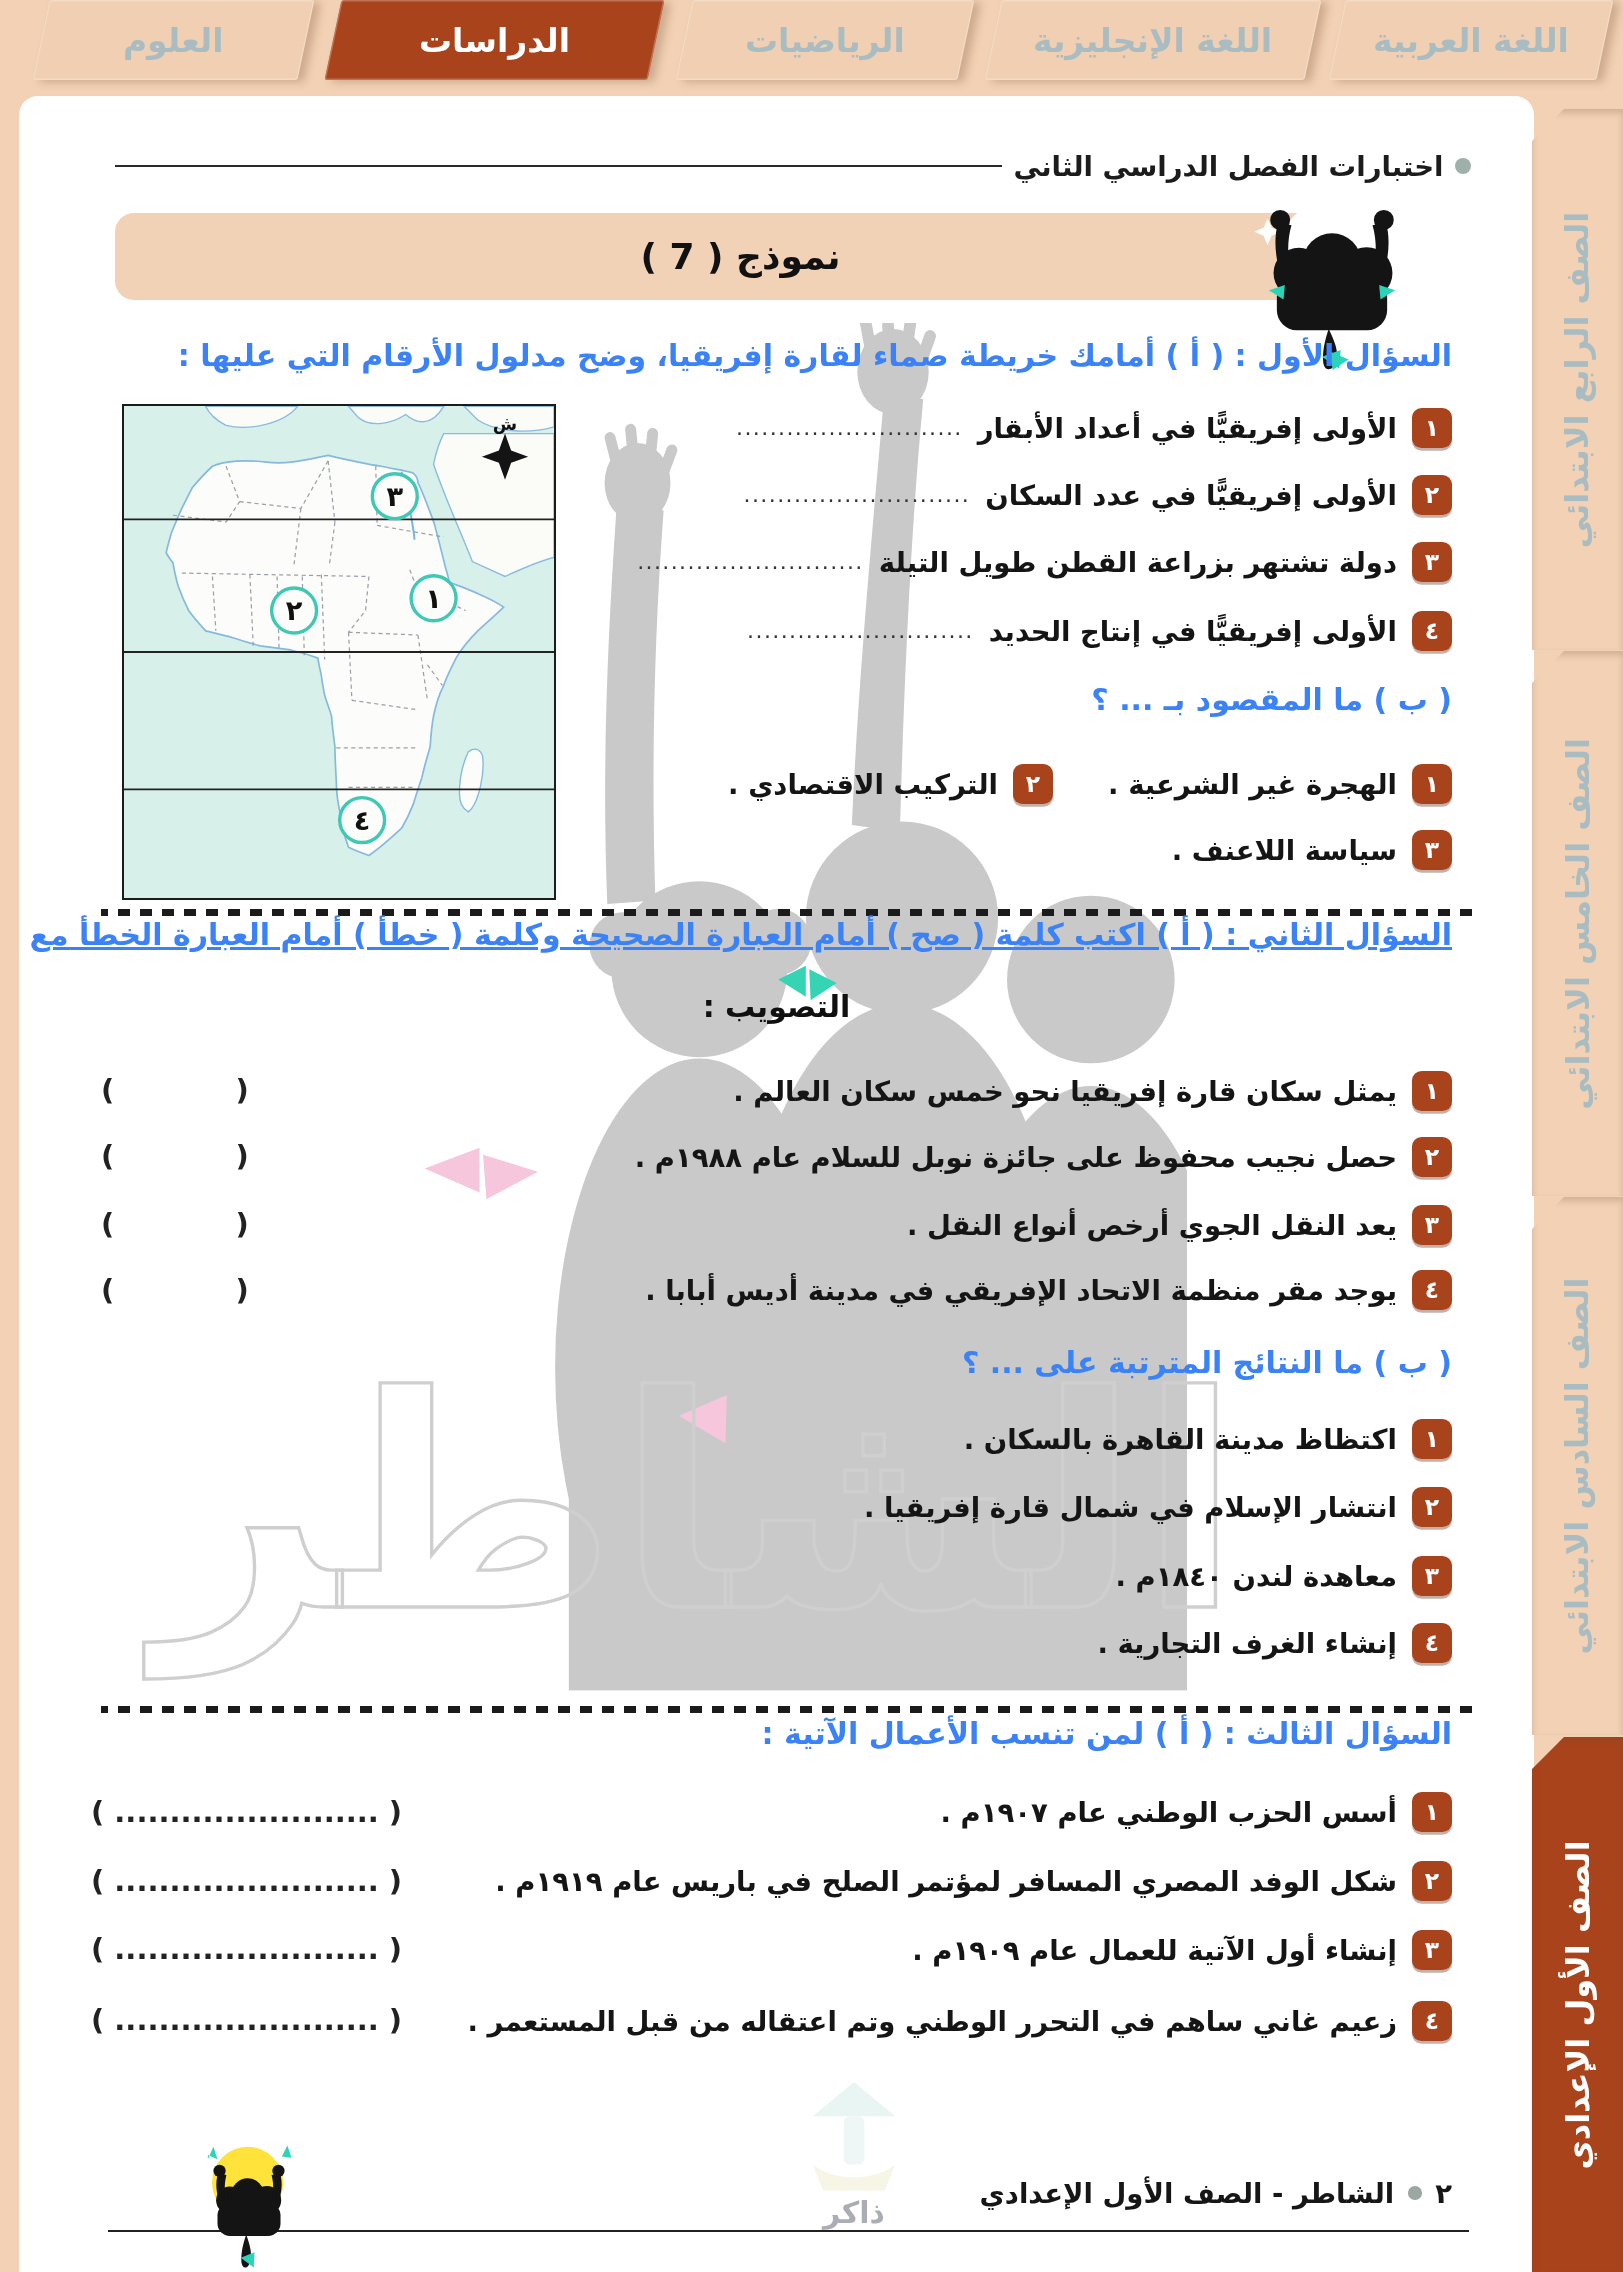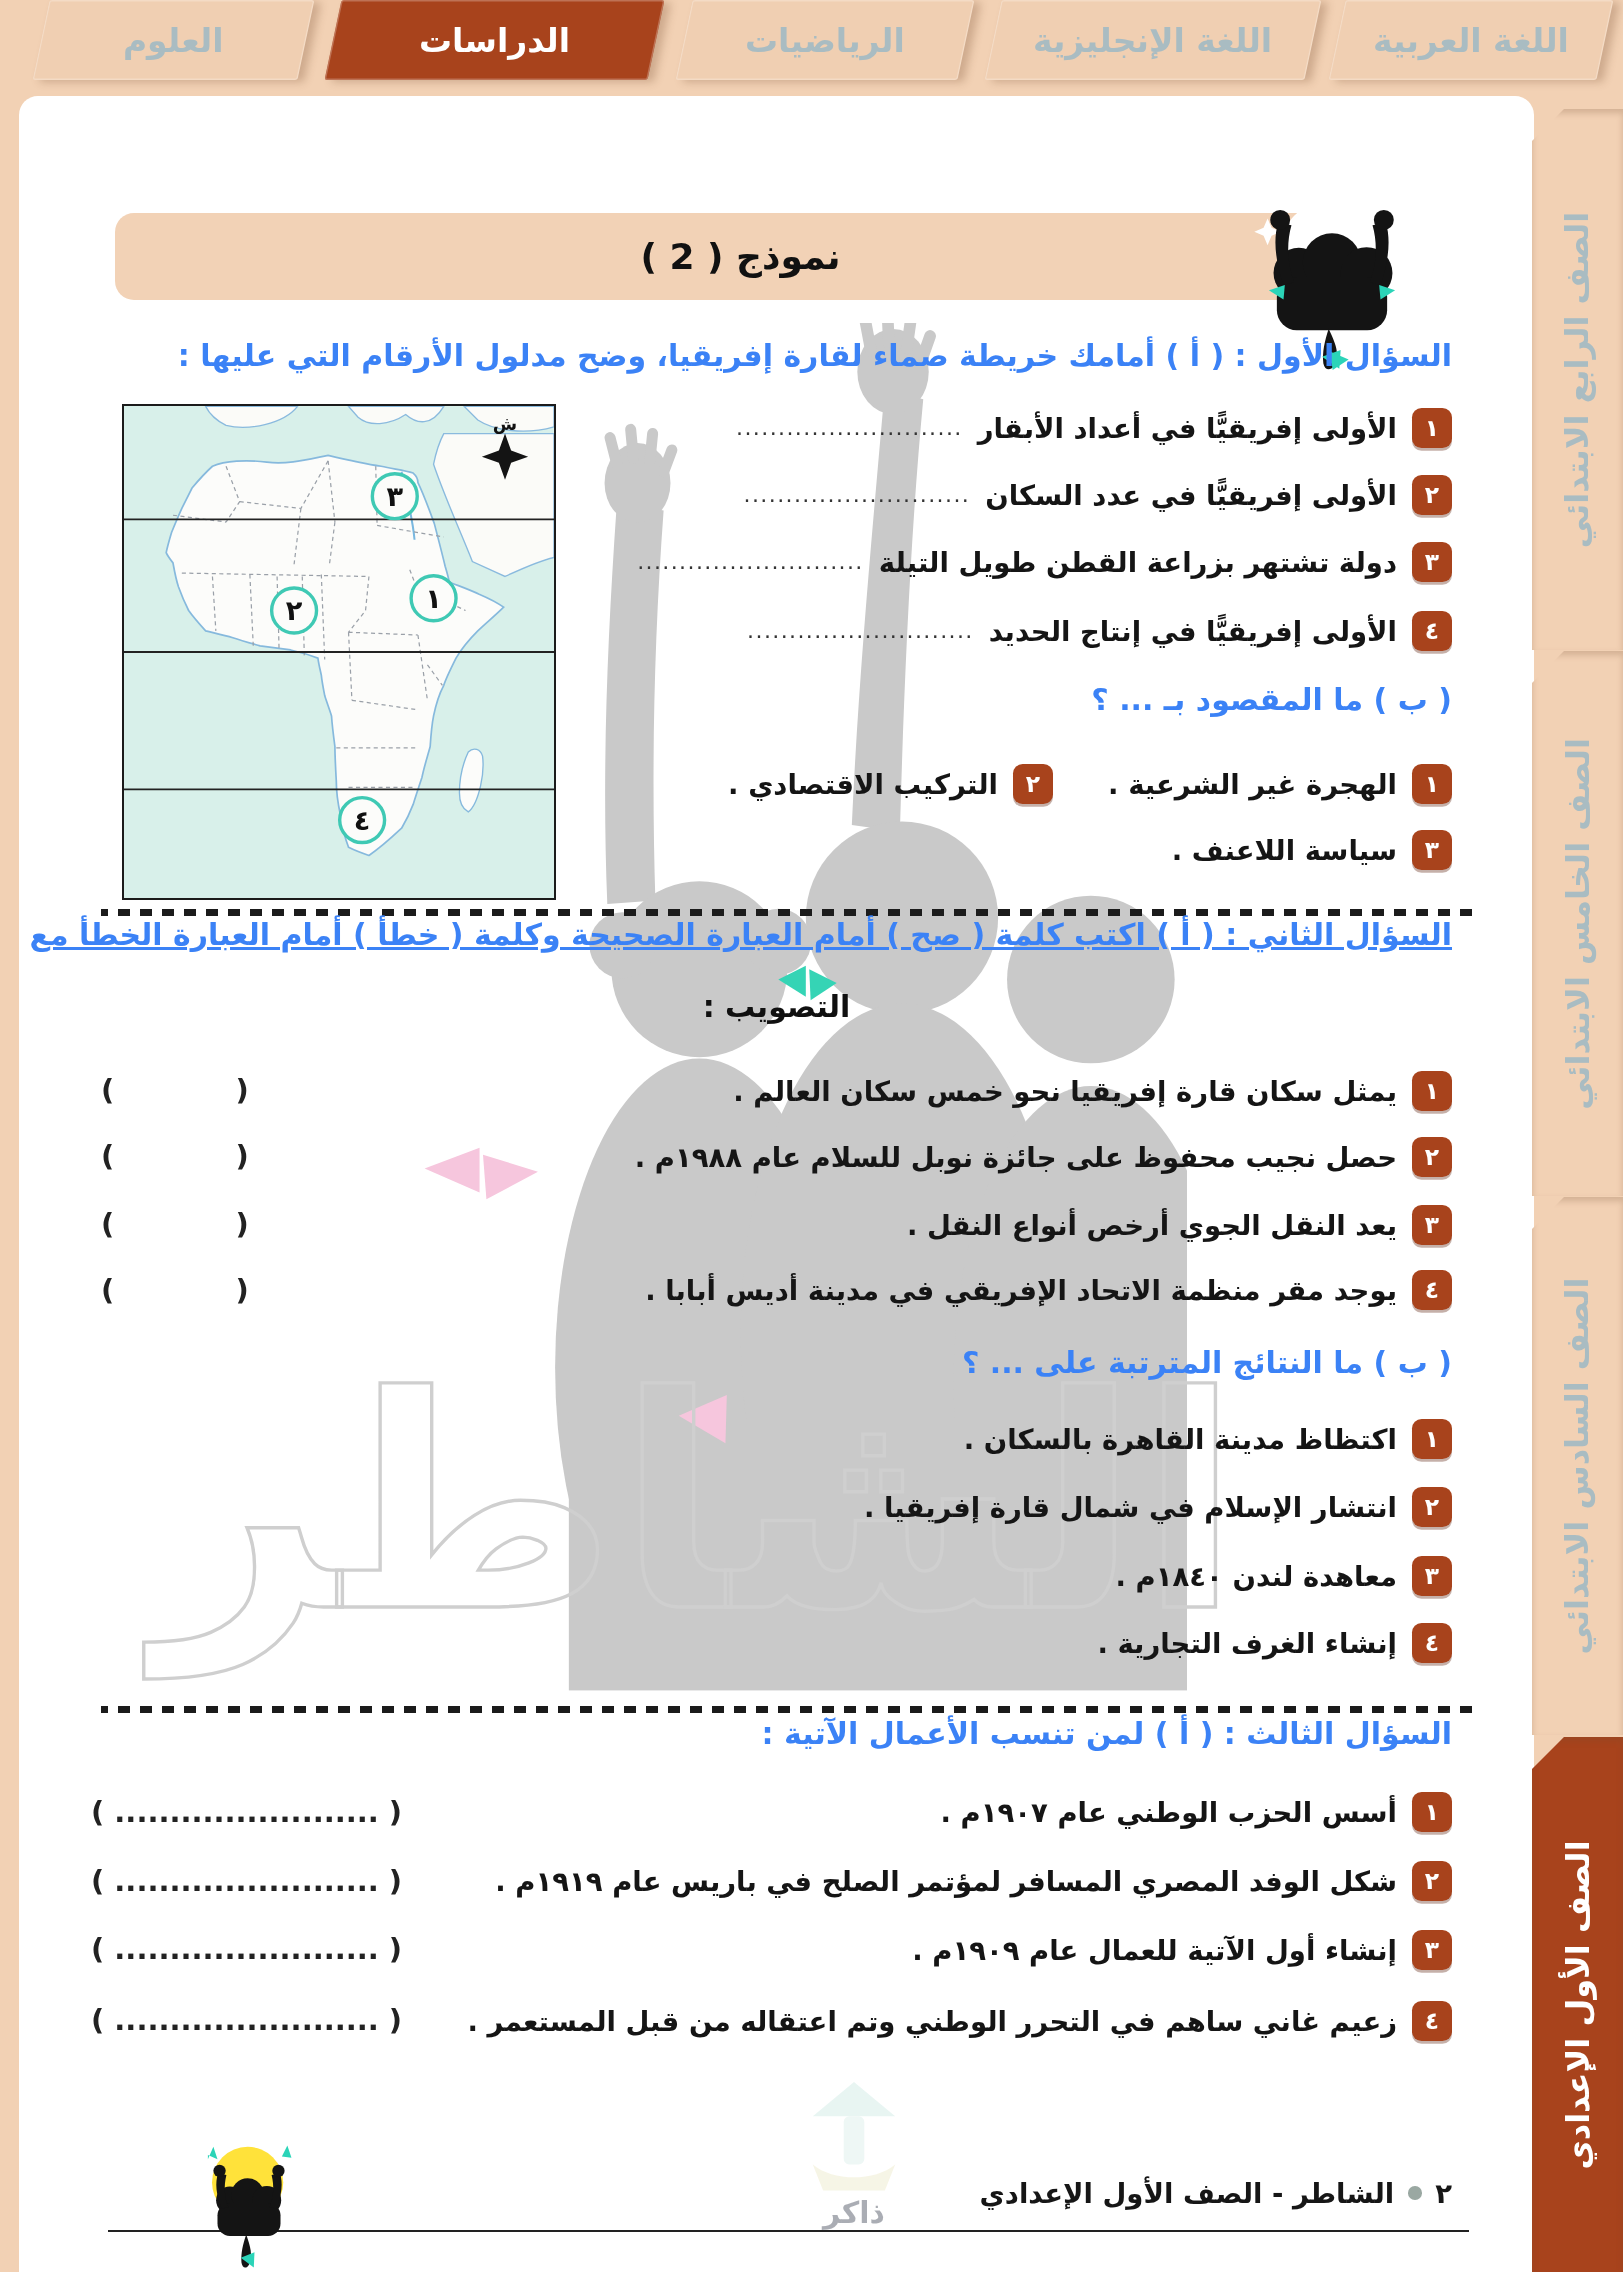--- a/index.html
+++ b/index.html
@@ -297,23 +297,28 @@
           <polygon points="115,10 175,60 55,60" fill="#bfe3dc"></polygon>
           <rect x="100" y="60" width="30" height="70" rx="8" fill="#cfe9e3"></rect>
           <path d="M55 130 C85 155 145 155 175 130 L160 168 L70 168 Z" fill="#e8e3b8"></path>
         </svg>
         <div class="txt">ذاكر</div>
       </div>
     </div>
 
     <div class="layer content">
 
+      <div class="hdr">
+        <span class="dot"></span>
+        <span class="t">اختبارات الفصل الدراسي الثاني</span>
+        <span class="line"></span>
+      </div>
 
       <div class="banner">
-        <span class="t">نموذج ( 2 )</span>
+        <span class="t">نموذج ( 7 )</span>
       </div>
       <svg class="banner-logo" viewBox="0 0 270 280">
         <circle cx="135" cy="92" r="80" fill="#ffffff"></circle>
         <g fill="#ffffff">
           <polygon points="38,40 44,54 58,60 44,66 38,80 32,66 18,60 32,54"></polygon>
           <polygon points="135,2 140,14 152,19 140,24 135,36 130,24 118,19 130,14"></polygon>
           <polygon points="232,40 238,54 252,60 238,66 232,80 226,66 212,60 226,54"></polygon>
         </g>
         <g fill="#141414">
           <circle cx="85" cy="122" r="38"></circle>

